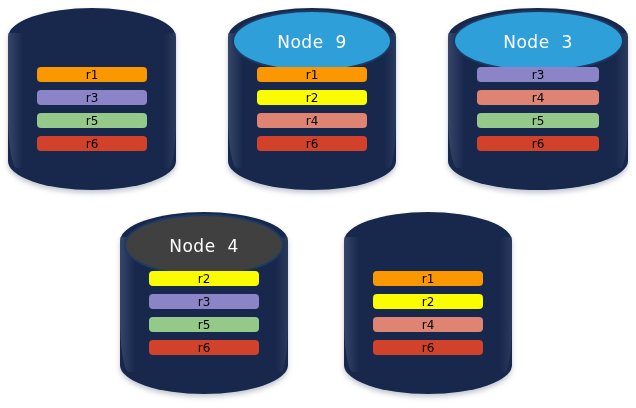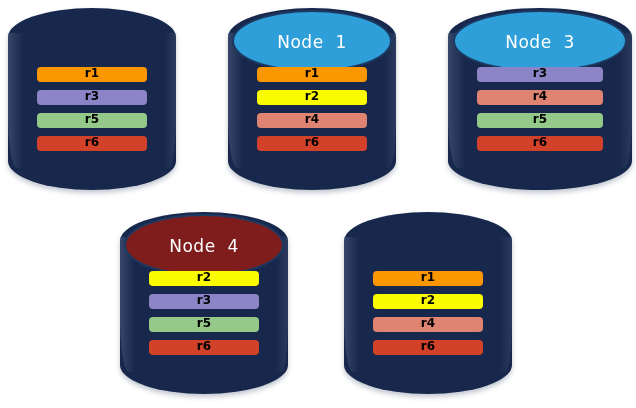--- a/index.html
+++ b/index.html
@@ -79,25 +79,25 @@
     position: absolute;
     left: 0;
     right: 0;
     display: flex;
     flex-direction: column;
   }
   .bar {
     height: 15px;
     border-radius: 4px;
     display: flex;
-    align-items: flex-start;
+    align-items: center;
     justify-content: center;
     color: #000000;
     font-size: 12px;
-    font-weight: bold;
+    font-weight: normal;
     line-height: 1;
     box-sizing: border-box;
   }
   .bar-label {
     transform: translateY(0px);
   }
 </style>
 </head>
 <body>
 
@@ -119,38 +119,38 @@
         <div class="bar" style="background: rgb(210, 66, 42);">
           <span class="bar-label" style="color: rgb(0, 0, 0);">r6</span>
         </div>
       </div>
     </div>
     <div class="node" style="left: 228px; top: 8px; width: 168px; height: 182px;">
       <div class="cyl-body" style="background: rgb(23, 40, 76);"></div>
       <div class="cyl-shade-left"></div>
       <div class="cyl-shade-right"></div>
       <div class="cyl-top" style="background: rgb(46, 159, 216);">
-        <div class="cyl-top-label" style="color: rgb(255, 255, 255);">Node  1</div>
+        <div class="cyl-top-label" style="color: rgb(255, 255, 255);">Node  9</div>
       </div>
       <div class="bars" style="top: 59px; padding-left: 29px; padding-right: 29px; box-sizing: border-box; gap: 8px;">
         <div class="bar" style="background: rgb(251, 151, 0);">
           <span class="bar-label" style="color: rgb(0, 0, 0);">r1</span>
         </div>
         <div class="bar" style="background: rgb(252, 252, 0);">
           <span class="bar-label" style="color: rgb(0, 0, 0);">r2</span>
         </div>
         <div class="bar" style="background: rgb(223, 131, 114);">
           <span class="bar-label" style="color: rgb(0, 0, 0);">r4</span>
         </div>
         <div class="bar" style="background: rgb(210, 66, 42);">
           <span class="bar-label" style="color: rgb(0, 0, 0);">r6</span>
         </div>
       </div>
     </div>
-    <div class="node" style="left: 448px; top: 8px; width: 156px; height: 182px; padding-left: 28px;">
+    <div class="node" style="left: 448px; top: 8px; width: 180px; height: 182px;">
       <div class="cyl-body" style="background: rgb(23, 40, 76);"></div>
       <div class="cyl-shade-left"></div>
       <div class="cyl-shade-right"></div>
       <div class="cyl-top" style="background: rgb(46, 159, 216);">
         <div class="cyl-top-label" style="color: rgb(255, 255, 255);">Node  3</div>
       </div>
       <div class="bars" style="top: 59px; padding-left: 29px; padding-right: 29px; box-sizing: border-box; gap: 8px;">
         <div class="bar" style="background: rgb(139, 132, 198);">
           <span class="bar-label" style="color: rgb(0, 0, 0);">r3</span>
         </div>
@@ -162,21 +162,21 @@
         </div>
         <div class="bar" style="background: rgb(210, 66, 42);">
           <span class="bar-label" style="color: rgb(0, 0, 0);">r6</span>
         </div>
       </div>
     </div>
     <div class="node" style="left: 120px; top: 212px; width: 168px; height: 182px;">
       <div class="cyl-body" style="background: rgb(23, 40, 76);"></div>
       <div class="cyl-shade-left"></div>
       <div class="cyl-shade-right"></div>
-      <div class="cyl-top" style="background: #7f1d1d;">
+      <div class="cyl-top" style="background: #404040;">
         <div class="cyl-top-label" style="color: rgb(255, 255, 255);">Node  4</div>
       </div>
       <div class="bars" style="top: 59px; padding-left: 29px; padding-right: 29px; box-sizing: border-box; gap: 8px;">
         <div class="bar" style="background: rgb(252, 252, 0);">
           <span class="bar-label" style="color: rgb(0, 0, 0);">r2</span>
         </div>
         <div class="bar" style="background: rgb(139, 132, 198);">
           <span class="bar-label" style="color: rgb(0, 0, 0);">r3</span>
         </div>
         <div class="bar" style="background: rgb(148, 201, 138);">

